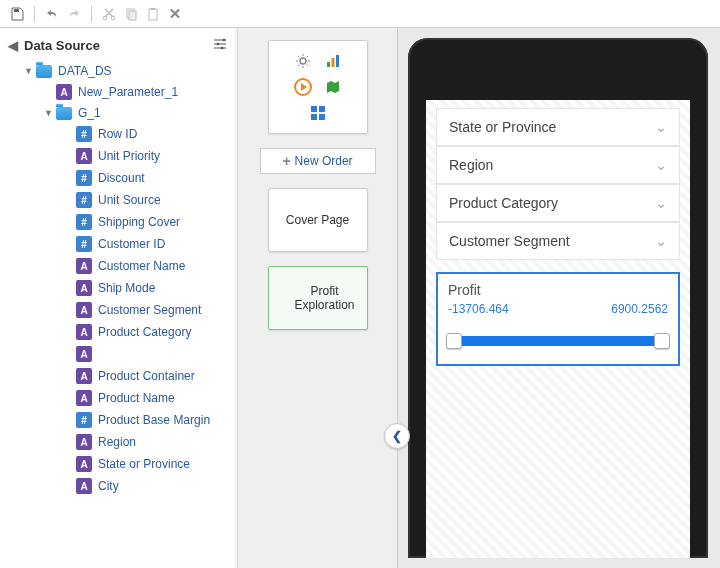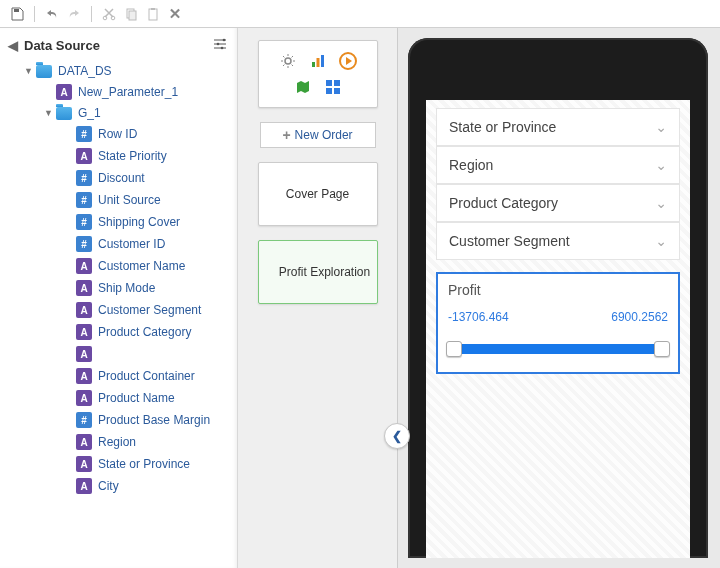--- a/index.html
+++ b/index.html
@@ -99,21 +99,21 @@
     background: #efefef;
     border-right: 1px solid #ccc;
     display: flex;
     flex-direction: column;
     align-items: center;
     padding: 12px 10px;
     position: relative;
     gap: 14px;
   }
   .tile {
-    width: 120px;
+    width: 100px;
     background: #fff;
     border: 1px solid #ccc;
     border-radius: 2px;
     box-shadow: 0 1px 2px rgba(0,0,0,0.1);
   }
   .icon-tile { padding: 10px; display: flex; flex-wrap: wrap; gap: 6px 10px; justify-content: center; }
   .mini-icon { width: 20px; height: 20px; display:flex; align-items:center; justify-content:center; }
   .newpage-row {
     width: 116px;
     background: #fff;
@@ -183,21 +183,21 @@
     cursor: pointer;
   }
   .accordion-row .sp { flex: 1; }
   .accordion-row .chev-d { color: #aaa; }
   .filter-card {
     margin-top: 12px;
     border: 2px solid #2f7be0;
     background: #fff;
     padding: 8px 10px 14px 10px;
   }
-  .filter-card .title { font-size: 14px; color: #555; margin-bottom: 12px; }
+  .filter-card .title { font-size: 14px; color: #555; margin-bottom: 4px; }
   .filter-vals { display:flex; justify-content: space-between; font-size: 12px; color: #2f7be0; margin-bottom: 16px;}
   .slider-track {
     height: 18px;
     position: relative;
   }
   .slider-bar {
     position: absolute; left: 4px; right: 4px; top: 4px; height: 10px;
     background: #1778ea;
     border-radius: 2px;
   }
@@ -293,21 +293,21 @@
         <div class="tree-node">
           <span class="indent" style="width: 56px;"></span>
           <span class="tw"></span>
           <span class="badge hash">#</span>
           <span>Row ID</span>
         </div>
         <div class="tree-node">
           <span class="indent" style="width: 56px;"></span>
           <span class="tw"></span>
           <span class="badge a">A</span>
-          <span>State Priority</span>
+          <span>Unit Priority</span>
         </div>
         <div class="tree-node">
           <span class="indent" style="width: 56px;"></span>
           <span class="tw"></span>
           <span class="badge hash">#</span>
           <span>Discount</span>
         </div>
         <div class="tree-node">
           <span class="indent" style="width: 56px;"></span>
           <span class="tw"></span>

